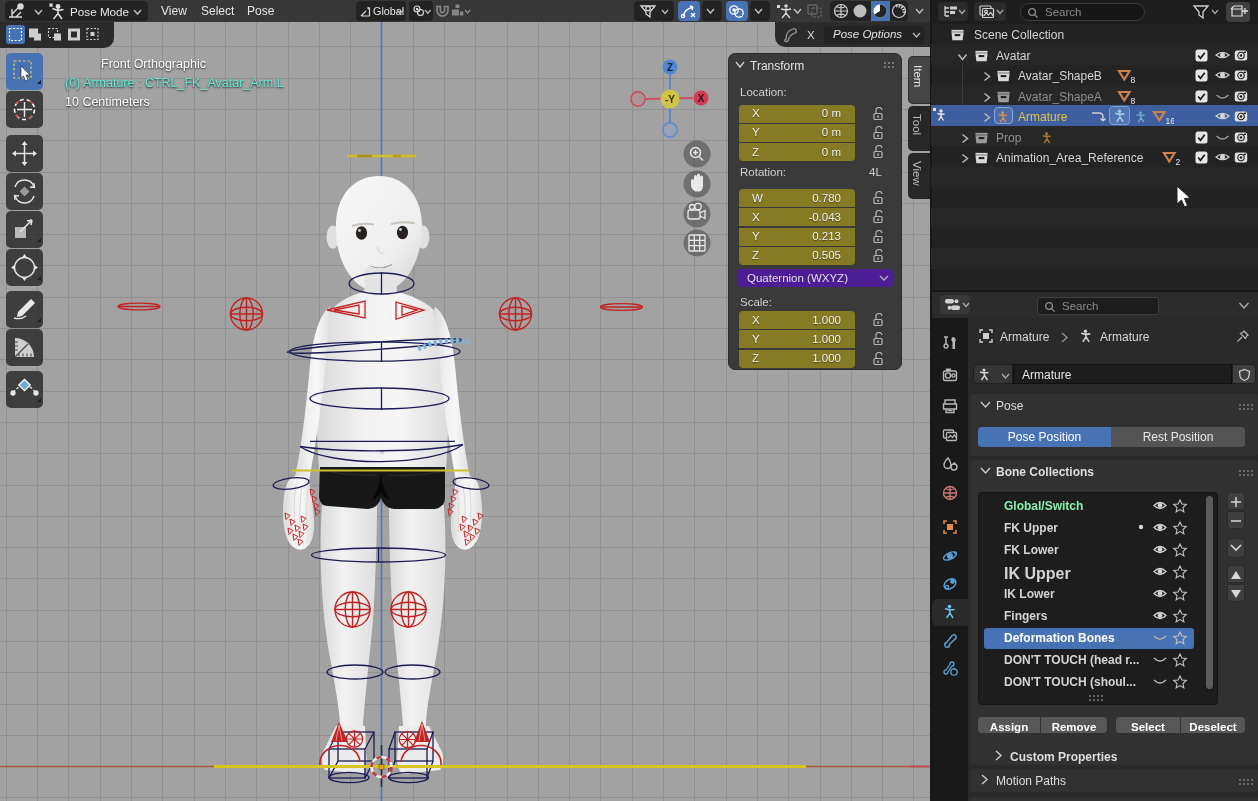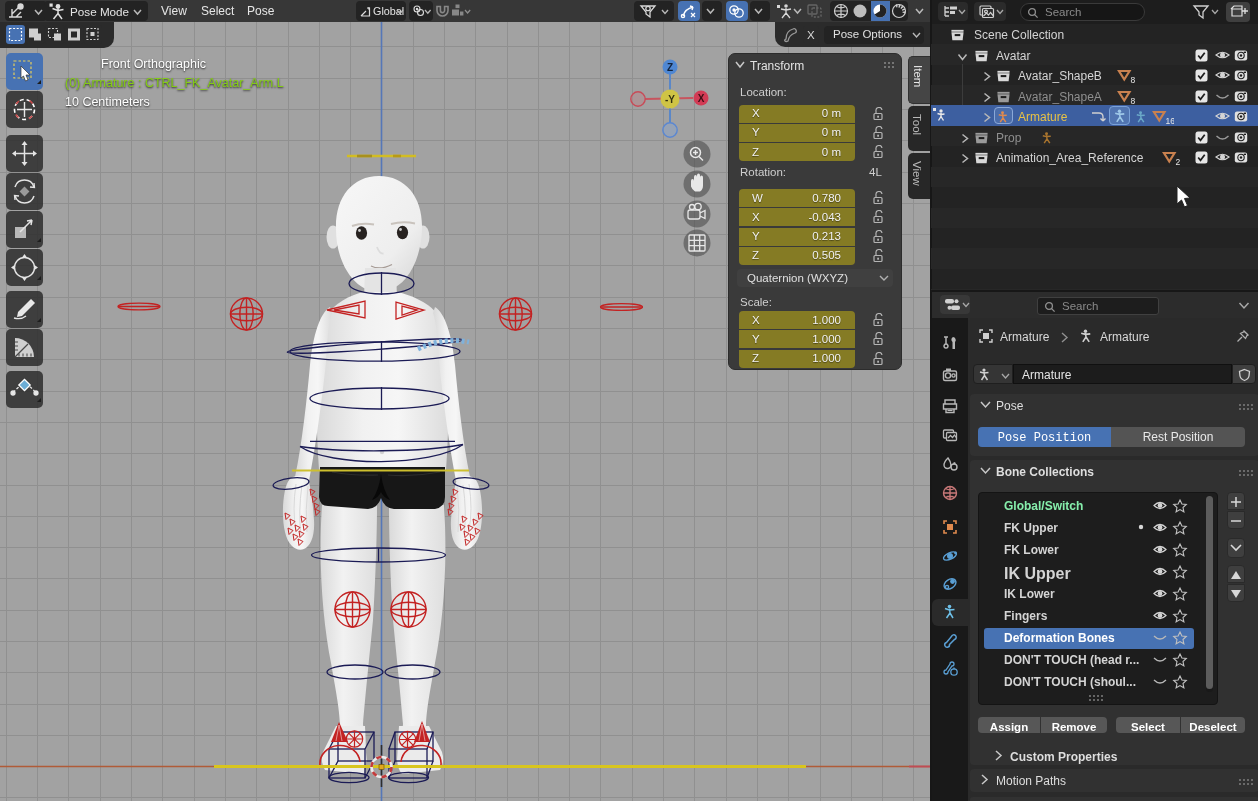--- a/index.html
+++ b/index.html
@@ -386,21 +386,21 @@
 </svg>
 <div class="abs" style="left:775px;top:22px;width:155px;height:25px;background:#2b2b2b;border-radius:0 0 0 10px;"></div>
 <svg class="abs" style="left:781px;top:25px" width="40" height="19" viewBox="0 0 40 19">
 <g stroke="#9a9a9a" stroke-width="1.3" fill="none">
 <path d="M5,14 Q5,6 12,4 Q14,3 15,5 Q16,7 14,8 Q8,10 7,16 Q5,17 4,16 Q3,15 5,14 Z"></path>
 </g>
 <rect x="22" y="1" width="16" height="17" rx="3" fill="#2b2b2b"></rect>
 <text x="26" y="14" fill="#d8d8d8" font-size="11.5" font-family="Liberation Sans">X</text>
 </svg>
 <div class="abs" style="left:824px;top:25.5px;width:100px;height:18px;background:#232323;border-radius:4px;">
-<span style="position:absolute;left:9px;top:2px;font-size:11.5px;color:#e0e0e0;font-family:'Liberation Sans';">Pose Options</span>
+<span style="position:absolute;left:9px;top:2px;font-size:11.5px;color:#e0e0e0;font-family:'Liberation Sans';font-style:italic;">Pose Options</span>
 <svg style="position:absolute;right:3px;top:5px" width="9" height="8">
       <path d="M1,2 l3.5,4 3.5,-4" stroke="#b8b8b8" stroke-width="1.4" fill="none"></path>
     </svg>
 </div>
 <svg class="abs" style="left:6px;top:53px" width="40" height="400" viewBox="0 0 40 400">
 <rect x="0" y="0" width="37" height="37" rx="5" fill="#4772b3"></rect>
 <rect x="0" y="38" width="37" height="37" rx="5" fill="rgba(40,40,40,0.82)"></rect>
 <rect x="0" y="82" width="37" height="37" rx="5" fill="rgba(40,40,40,0.82)"></rect>
 <rect x="0" y="120" width="37" height="37" rx="5" fill="rgba(40,40,40,0.82)"></rect>
 <rect x="0" y="158" width="37" height="37" rx="5" fill="rgba(40,40,40,0.82)"></rect>
@@ -456,21 +456,21 @@
 <g transform="translate(0,318)" stroke="#e8e8e8" stroke-width="1.3" fill="none">
 <path d="M7,22 Q13,14 18.5,14 Q24,14 30,22" stroke-dasharray="3,2"></path>
 <rect x="14.5" y="10" width="8" height="8" transform="rotate(45 18.5 14)" fill="#6badd6" stroke="#fff"></rect>
 <circle cx="7" cy="22" r="2" fill="#e8e8e8"></circle>
       <circle cx="30" cy="22" r="2" fill="#e8e8e8"></circle>
 <path d="M31,31 l4,0 0,-4 Z" fill="#1d1d1d" stroke="none"></path>
 </g>
 
 </svg>
 <div class="abs vshadow" style="left:65px;top:57px;font-size:12.5px;color:#ffffff;font-family:'Liberation Sans';padding-left:36px;">Front Orthographic</div>
-<div class="abs vshadow" style="left:65px;top:76px;font-size:12.5px;color:#84cc16;font-family:'Liberation Sans';">(0) Armature : CTRL_FK_Avatar_Arm.L</div>
+<div class="abs vshadow" style="left:65px;top:76px;font-size:12.5px;color:#5eead4;font-family:'Liberation Sans';">(0) Armature : CTRL_FK_Avatar_Arm.L</div>
 <div class="abs vshadow" style="left:65px;top:95px;font-size:12.5px;color:#ffffff;font-family:'Liberation Sans';">10 Centimeters</div>
 <svg class="abs" style="left:620px;top:50px" width="110" height="210" viewBox="0 0 110 210">
 <g stroke="#c8545e" stroke-width="2">
       <line x1="25" y1="49" x2="73" y2="48"></line>
     </g>
 <g stroke="#5a87c8" stroke-width="2">
       <line x1="50" y1="24" x2="50" y2="42"></line>
       <line x1="50" y1="57" x2="50" y2="73"></line>
     </g>
 <circle cx="50" cy="17" r="7.5" fill="#4f87d2"></circle>
@@ -593,21 +593,21 @@
 <span style="position:absolute;left:13px;top:2.5px;font-size:11.5px;color:#f2f2f2;text-shadow:0 1px 1px rgba(0,0,0,.45);font-family:'Liberation Sans';">Z</span>
 <span style="position:absolute;right:14px;top:2.5px;font-size:11.5px;color:#f2f2f2;text-shadow:0 1px 1px rgba(0,0,0,.45);font-family:'Liberation Sans';">0.505</span>
 </div>
 <svg class="abs" style="left:871px;top:248.90000000000003px" width="13" height="14" viewBox="0 0 13 14">
 <g stroke="#b4b4b4" stroke-width="1.2" fill="none">
 <rect x="3" y="6.5" width="8" height="6" rx="1"></rect>
 <path d="M5,6.5 L5,4 a3,3 0 0 1 6,-1"></path>
 <rect x="6.2" y="8.7" width="1.8" height="2" fill="#b4b4b4" stroke="none"></rect>
 </g>
   </svg>
-<div class="abs" style="left:737px;top:269px;width:156px;height:18px;background:#404040;border-radius:4px;">
+<div class="abs" style="left:737px;top:269px;width:156px;height:18px;background:#4c1d95;border-radius:4px;">
 <span style="position:absolute;left:10px;top:2.5px;font-size:11.5px;color:#e0e0e0;font-family:'Liberation Sans';">Quaternion (WXYZ)</span>
 <svg style="position:absolute;right:4px;top:5px" width="10" height="8">
       <path d="M1,2 l4,4 4,-4" stroke="#b0b0b0" stroke-width="1.4" fill="none"></path>
     </svg>
 </div>
 <div class="abs" style="left:740px;top:296px;font-size:11.5px;color:#cfcfcf;font-family:'Liberation Sans';">Scale:</div>
 <div class="abs" style="left:739px;top:311px;width:116px;height:18px;background:#857b24;border-radius:4px 4px 0 0;">
 <span style="position:absolute;left:13px;top:2.5px;font-size:11.5px;color:#f2f2f2;text-shadow:0 1px 1px rgba(0,0,0,.45);font-family:'Liberation Sans';">X</span>
 <span style="position:absolute;right:14px;top:2.5px;font-size:11.5px;color:#f2f2f2;text-shadow:0 1px 1px rgba(0,0,0,.45);font-family:'Liberation Sans';">1.000</span>
 </div>
@@ -1055,21 +1055,21 @@
           <circle cx="266" cy="8" r="1"></circle>
           <circle cx="266" cy="12" r="1"></circle>
           <circle cx="270" cy="8" r="1"></circle>
           <circle cx="270" cy="12" r="1"></circle>
           <circle cx="274" cy="8" r="1"></circle>
           <circle cx="274" cy="12" r="1"></circle>
         </g>
 <text x="18" y="13" fill="#dedede" font-size="12" font-family="Liberation Sans">Pose</text>
       </svg>
 <div style="position:absolute;left:8px;top:33px;width:133px;height:20px;background:#4772b3;border-radius:4px 0 0 4px;text-align:center;">
-<span style="font-size:12px;color:#fff;line-height:20px;font-family:Liberation Mono, monospace;">Pose Position</span></div>
+<span style="font-size:12px;color:#fff;line-height:20px;font-family:Liberation Sans, sans-serif;">Pose Position</span></div>
 <div style="position:absolute;left:141px;top:33px;width:134px;height:20px;background:#545454;border-radius:0 4px 4px 0;text-align:center;">
 <span style="font-size:12px;color:#e8e8e8;line-height:20px;font-family:'Liberation Sans';">Rest Position</span></div>
     </div>
 <div class="abs" style="left:38px;top:168px;width:289px;height:305px;background:#313131;border-radius:4px;font-weight:bold;">
       <svg style="position:absolute;left:8px;top:3px" width="280" height="18" viewBox="0 0 280 18">
         <path d="M3,5 l4.5,5 4.5,-5" stroke="#c8c8c8" stroke-width="1.5" fill="none"></path>
         <g fill="#7e7e7e">
           <circle cx="262" cy="8" r="1"></circle>
           <circle cx="262" cy="12" r="1"></circle>
           <circle cx="266" cy="8" r="1"></circle>

